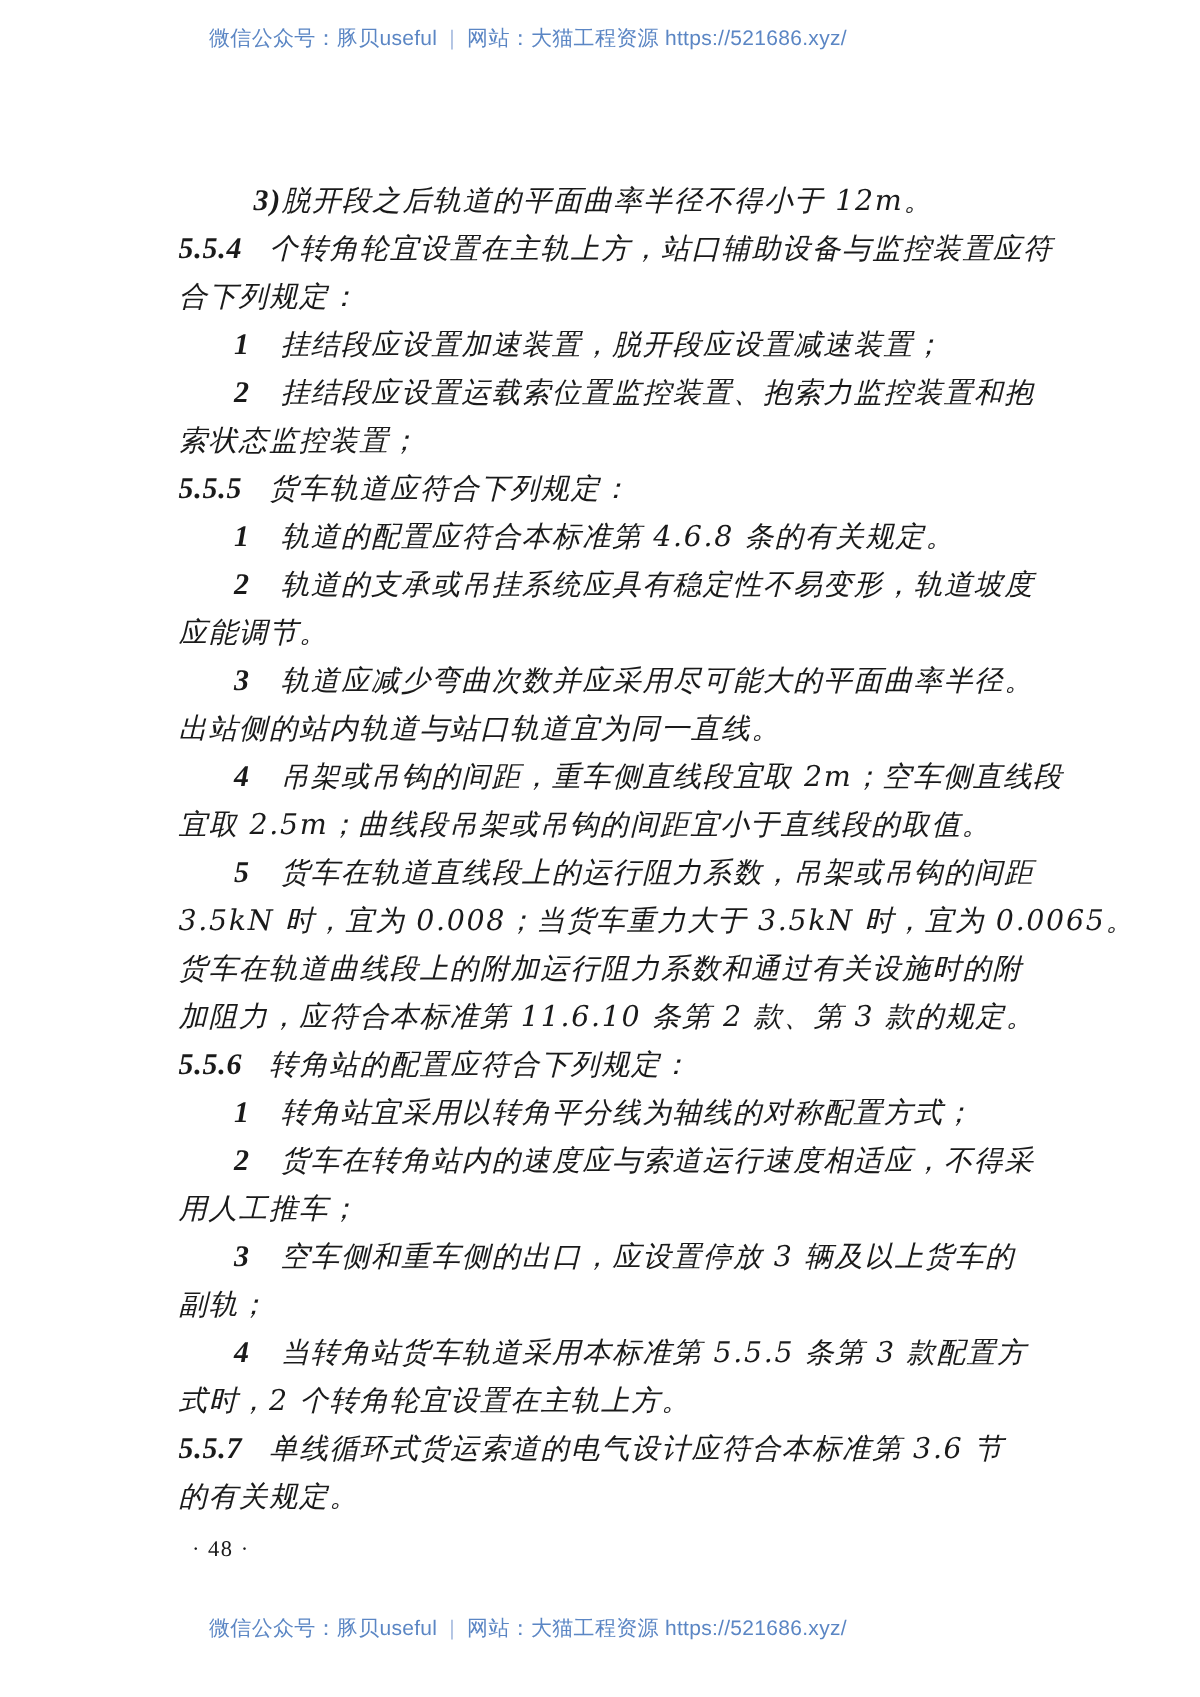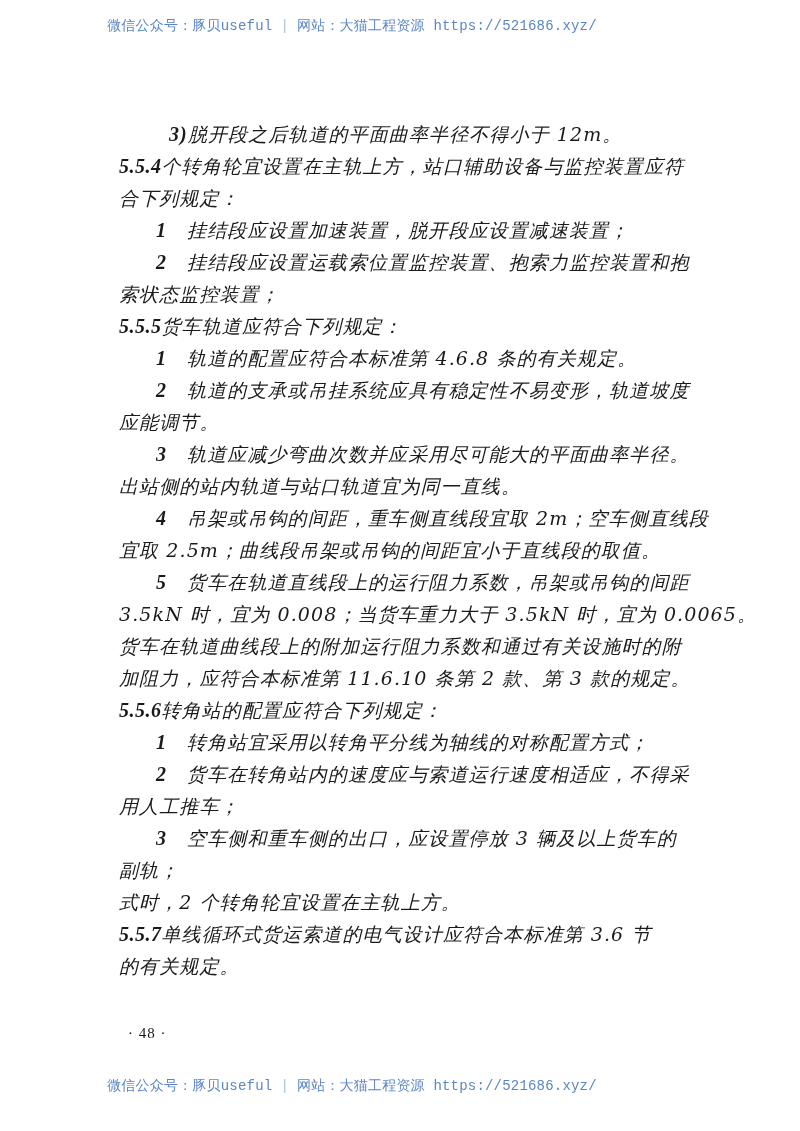--- a/index.html
+++ b/index.html
@@ -1,28 +1,28 @@
 <!DOCTYPE html>
 <html><head>
 <meta charset="utf-8">
 <style>
   html, body { margin: 0; padding: 0; background: #ffffff; }
   body { width: 800px; height: 1131px; position: relative; overflow: hidden;
          font-family: "DejaVu Serif", "Liberation Serif", serif; color: #1a1a1a; }
   .watermark { position: absolute; left: 0; width: 704px; text-align: center;
-               font-family: Liberation Mono, monospace;
+               font-family: Liberation Sans, sans-serif;
                font-size: 14px; color: #5b86c4; letter-spacing: 0.2px; }
   .watermark .sep { color: #a9bde0; margin: 0 8px; }
   .wm-top { top: 17px; }
   .wm-bottom { top: 1077px; }
   .page { position: absolute; left: 119px; top: 118px; width: 590px; font-style: italic; }
   .line { height: 32px; line-height: 32px; font-size: 19px; white-space: nowrap;
           letter-spacing: 1.1px; }
   .clause-no { font-weight: bold; font-family: "Liberation Serif", "DejaVu Serif", serif;
-               font-size: 20px; letter-spacing: 0.5px; }
+               font-size: 20px; margin-right: 18px; letter-spacing: 0.5px; }
   .item-no { font-weight: bold; font-family: "Liberation Serif", "DejaVu Serif", serif;
              font-size: 20px; margin-right: 20px; }
   .ind1 { padding-left: 37px; }
   .ind-sub { padding-left: 50px; }
   .sub-no { font-weight: bold; font-family: "Liberation Serif", "DejaVu Serif", serif; font-size: 20px; }
   .page-num { position: absolute; left: 128px; top: 1025px; font-size: 15px;
               font-family: "Liberation Serif", "DejaVu Serif", serif; letter-spacing: 1px; }
 </style>
 </head>
 <body>
@@ -52,20 +52,21 @@
   <div class="line">3.5kN 时，宜为 0.008；当货车重力大于 3.5kN 时，宜为 0.0065。</div>
   <div class="line">货车在轨道曲线段上的附加运行阻力系数和通过有关设施时的附</div>
   <div class="line">加阻力，应符合本标准第 11.6.10 条第 2 款、第 3 款的规定。</div>
 
   <div class="line"><span class="clause-no">5.5.6</span><span>转角站的配置应符合下列规定：</span></div>
   <div class="line ind1"><span class="item-no">1</span><span>转角站宜采用以转角平分线为轴线的对称配置方式；</span></div>
   <div class="line ind1"><span class="item-no">2</span><span>货车在转角站内的速度应与索道运行速度相适应，不得采</span></div>
   <div class="line">用人工推车；</div>
   <div class="line ind1"><span class="item-no">3</span><span>空车侧和重车侧的出口，应设置停放 3 辆及以上货车的</span></div>
   <div class="line">副轨；</div>
+  <div class="line ind1"><span class="item-no">4</span><span>当转角站货车轨道采用本标准第 5.5.5 条第 3 款配置方</span></div>
   <div class="line">式时，2 个转角轮宜设置在主轨上方。</div>
 
   <div class="line"><span class="clause-no">5.5.7</span><span>单线循环式货运索道的电气设计应符合本标准第 3.6 节</span></div>
   <div class="line">的有关规定。</div>
 </div>
 
 <div class="page-num">· 48 ·</div>
 
 <div class="watermark wm-bottom">
   <span>微信公众号：豚贝useful</span><span class="sep">|</span><span>网站：大猫工程资源 https://521686.xyz/</span>

